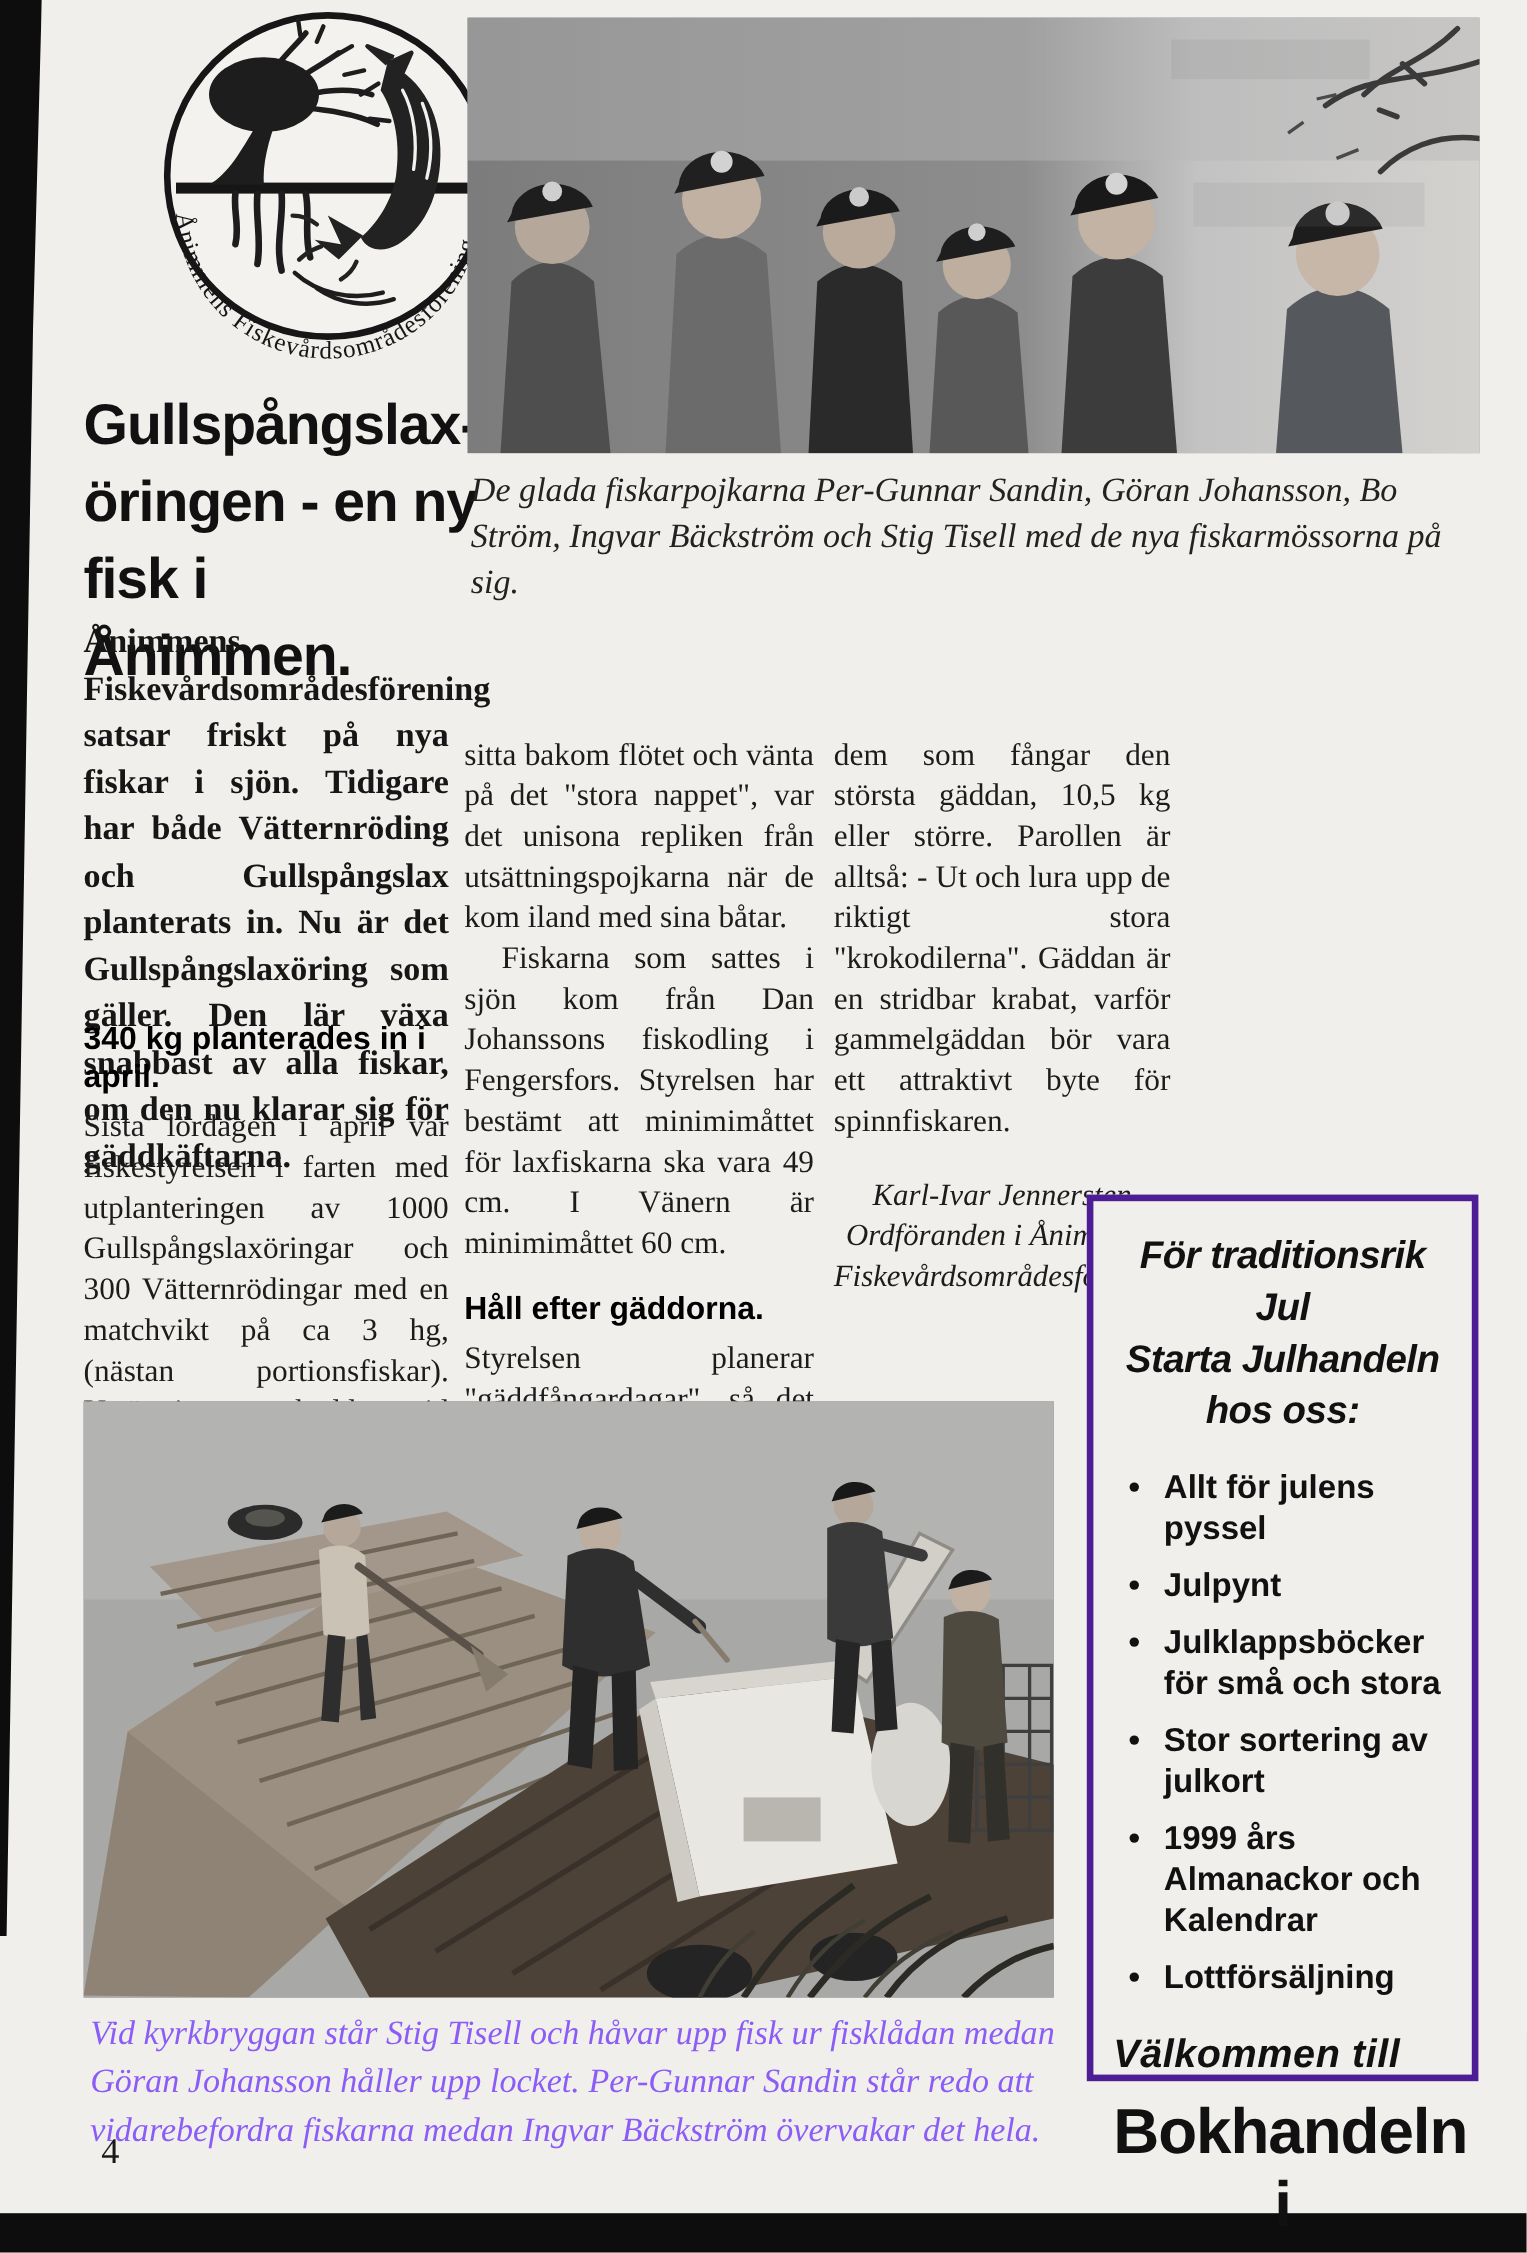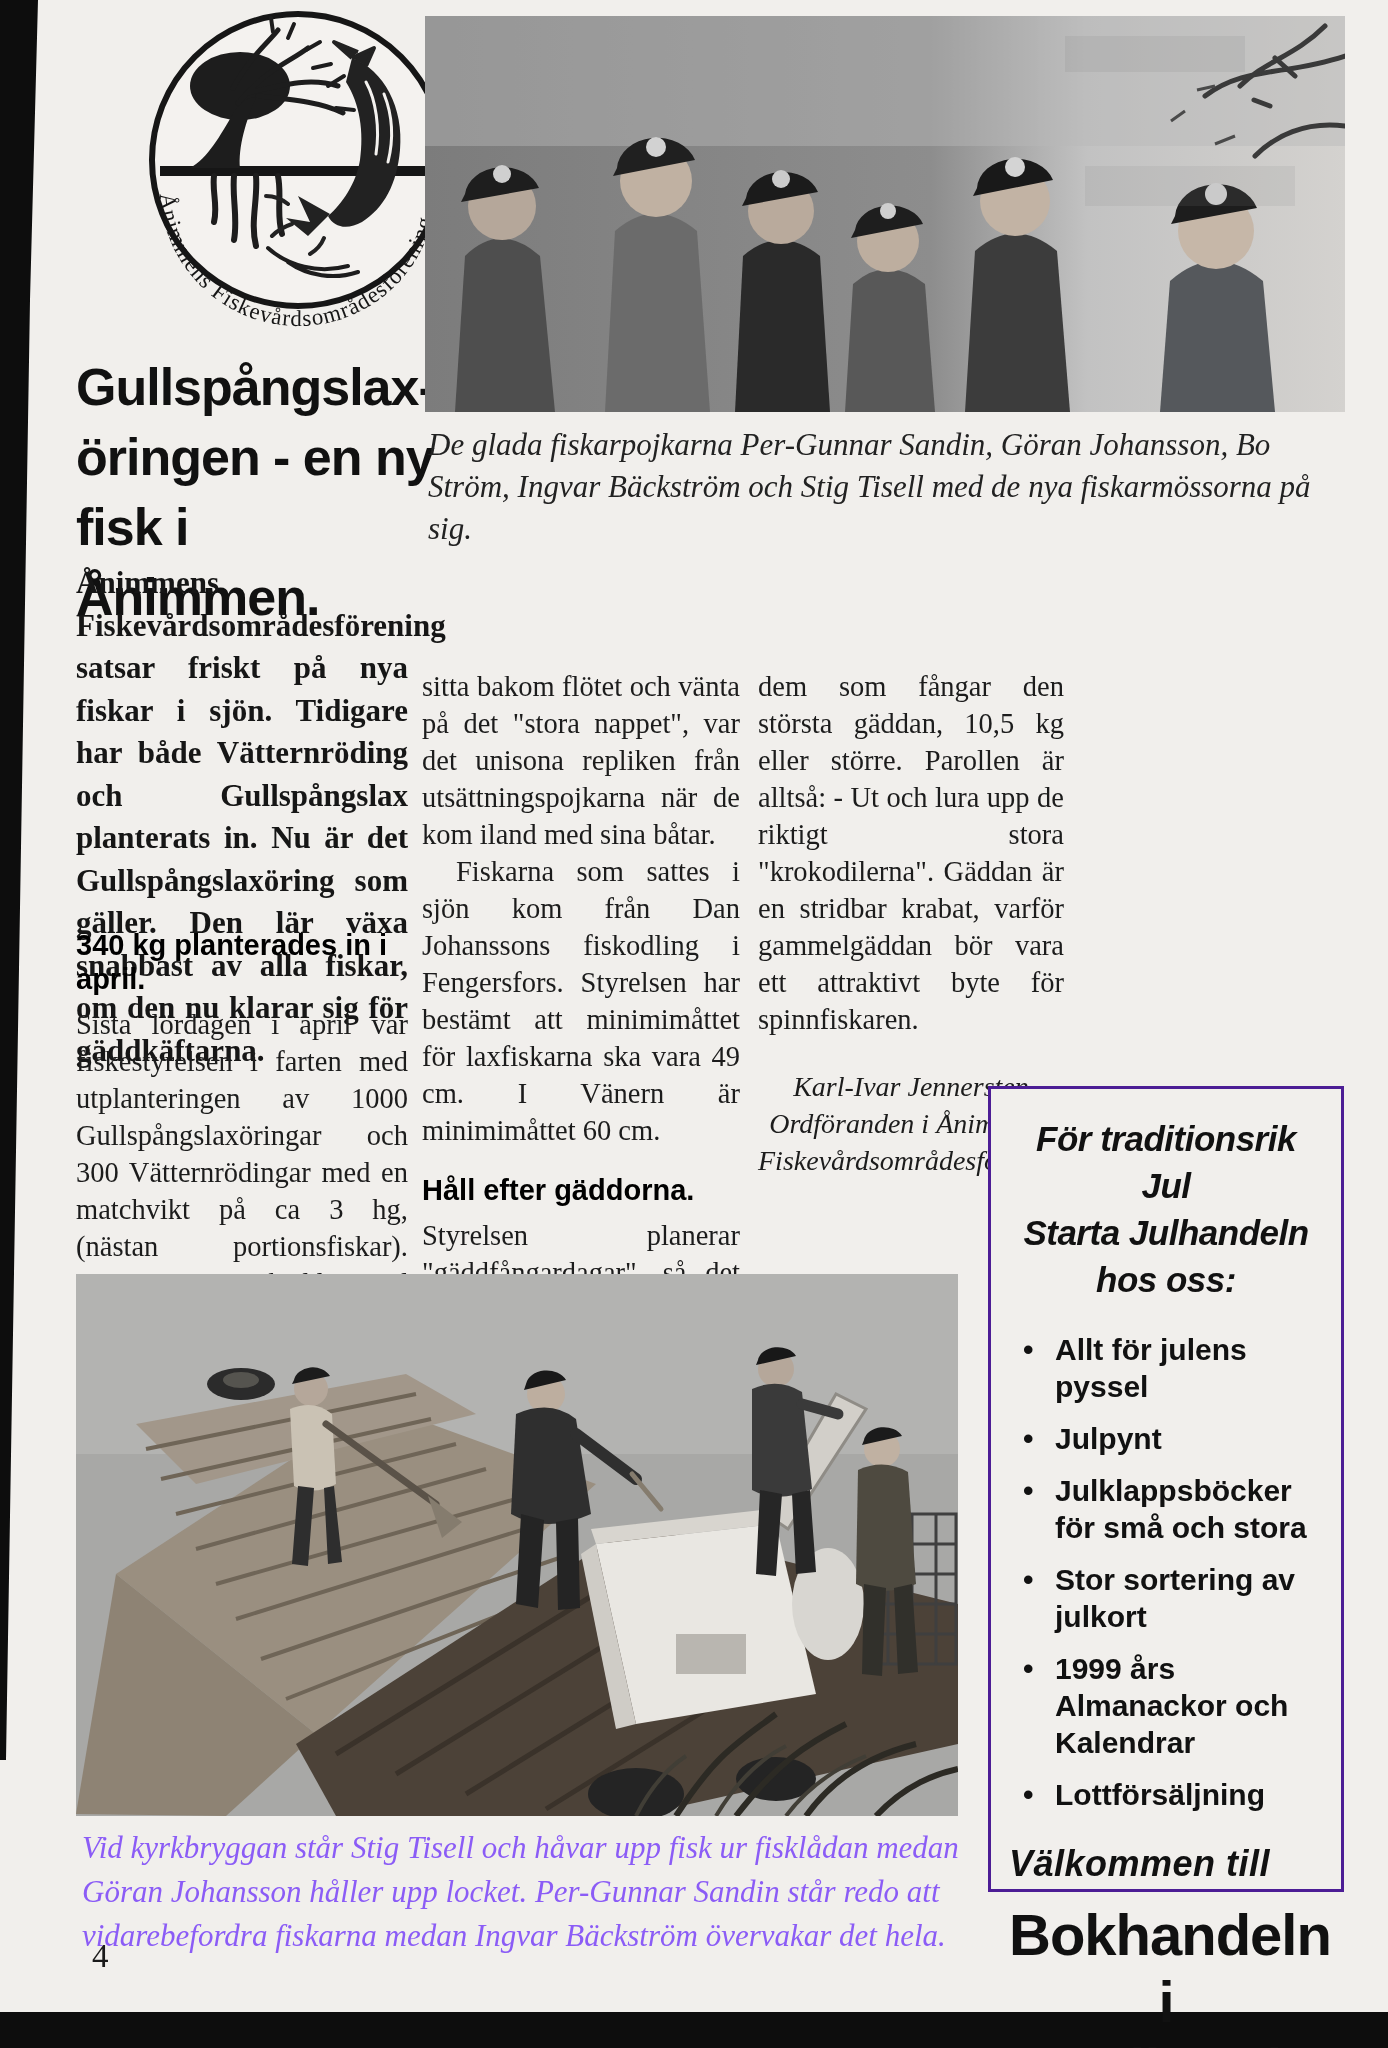--- a/index.html
+++ b/index.html
@@ -60,21 +60,21 @@
     font-style:italic;font-size:31px;line-height:42px;color:#222;
   }
   .photo-bottom{position:absolute;left:76px;top:1274px;width:882px;height:542px;background:#8f8f8f;}
   .caption-bottom{
     position:absolute;left:82px;top:1826px;width:884px;
     font-style:italic;font-size:31px;line-height:44px;color:#8b5cf6;
   }
   
   .adbox{
     position:absolute;left:988px;top:1086px;width:356px;height:806px;
-    border:3px solid #4c1d95;background:#f1efec;
+    border:6px solid #4c1d95;background:#f1efec;
     font-family:"Liberation Sans", sans-serif;color:#111;
     box-sizing:border-box;padding:26px 18px 0 18px;
   }
   .ad-heading{
     font-weight:bold;font-style:italic;font-size:35px;line-height:47px;
     text-align:center;letter-spacing:-0.5px;
   }
   .ad-bullets{list-style:none;margin:28px 0 0 0;padding:0 0 0 6px;}
   .ad-bullets li{
     position:relative;padding-left:40px;

